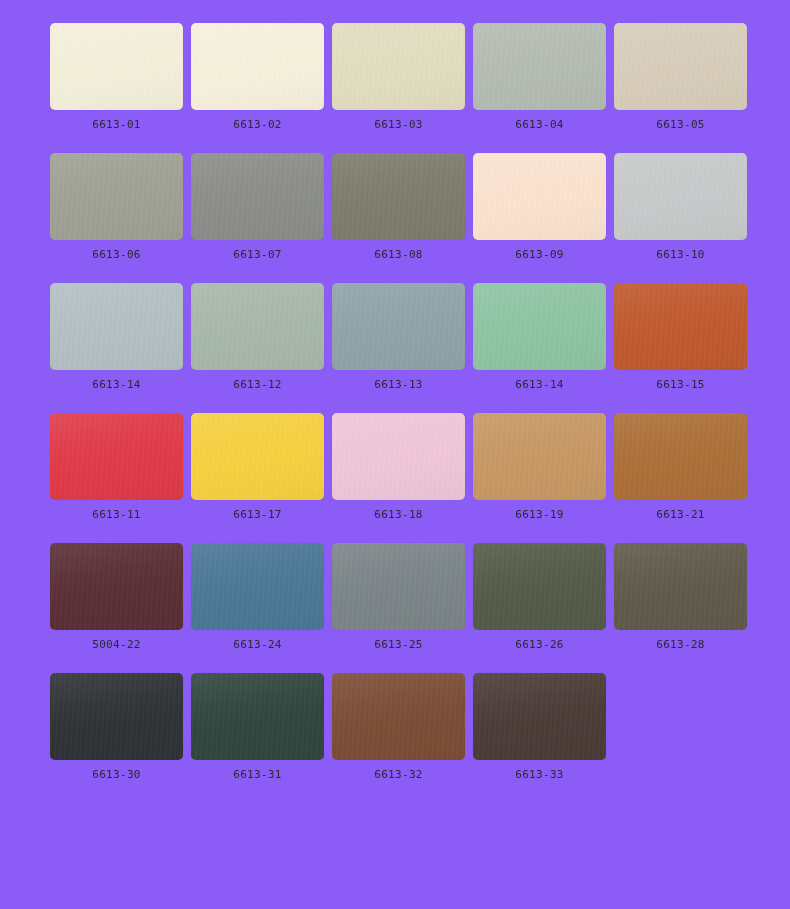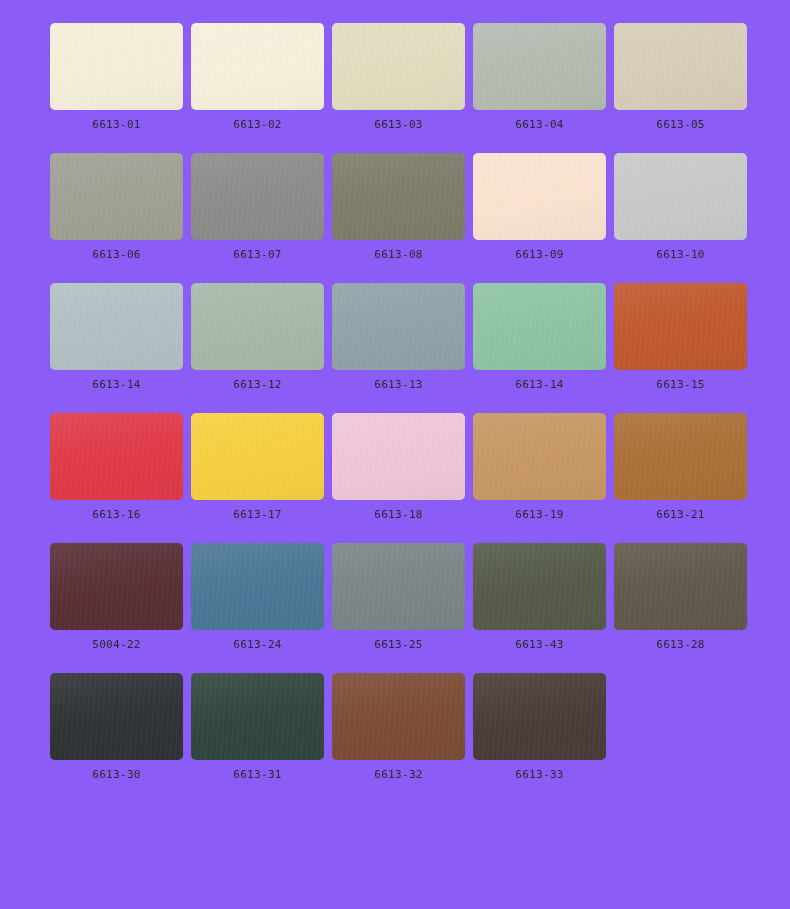--- a/index.html
+++ b/index.html
@@ -144,21 +144,21 @@
       <div class="swatch-cell">
         <div class="swatch-chip" style="background-color: rgb(142, 196, 163);"></div>
         <div class="swatch-label">6613-14</div>
       </div>
       <div class="swatch-cell">
         <div class="swatch-chip" style="background-color: rgb(192, 89, 46);"></div>
         <div class="swatch-label">6613-15</div>
       </div>
       <div class="swatch-cell">
         <div class="swatch-chip" style="background-color: rgb(224, 58, 72);"></div>
-        <div class="swatch-label">6613-16</div>
+        <div class="swatch-label">6613-11</div>
       </div>
       <div class="swatch-cell">
         <div class="swatch-chip" style="background-color: rgb(246, 208, 64);"></div>
         <div class="swatch-label">6613-17</div>
       </div>
       <div class="swatch-cell">
         <div class="swatch-chip" style="background-color: rgb(239, 198, 216);"></div>
         <div class="swatch-label">6613-18</div>
       </div>
       <div class="swatch-cell">
@@ -176,21 +176,21 @@
       <div class="swatch-cell">
         <div class="swatch-chip" style="background-color: rgb(75, 119, 150);"></div>
         <div class="swatch-label">6613-24</div>
       </div>
       <div class="swatch-cell">
         <div class="swatch-chip" style="background-color: rgb(123, 133, 136);"></div>
         <div class="swatch-label">6613-25</div>
       </div>
       <div class="swatch-cell">
         <div class="swatch-chip" style="background-color: rgb(85, 91, 72);"></div>
-        <div class="swatch-label">6613-43</div>
+        <div class="swatch-label">6613-26</div>
       </div>
       <div class="swatch-cell">
         <div class="swatch-chip" style="background-color: rgb(95, 90, 75);"></div>
         <div class="swatch-label">6613-28</div>
       </div>
       <div class="swatch-cell">
         <div class="swatch-chip" style="background-color: rgb(47, 51, 54);"></div>
         <div class="swatch-label">6613-30</div>
       </div>
       <div class="swatch-cell">

